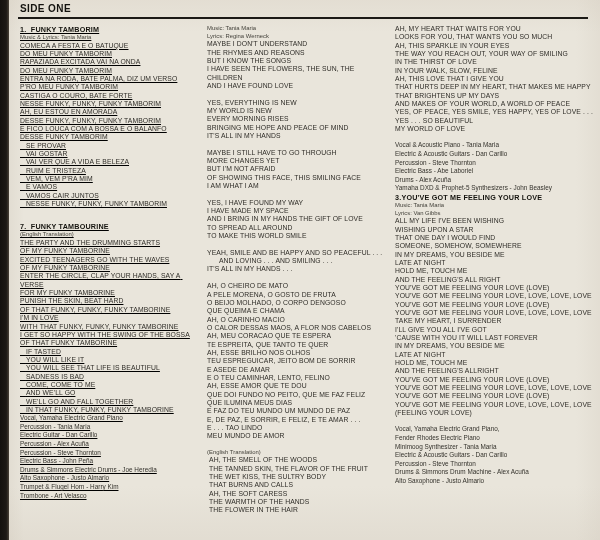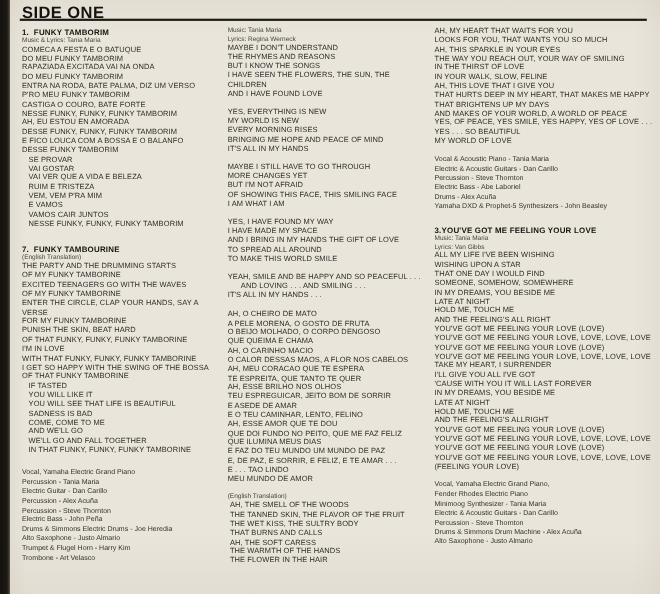--- a/index.html
+++ b/index.html
@@ -4,36 +4,36 @@
 <style>
   html,body{margin:0;padding:0;}
   body{width:600px;height:540px;font-family:"Liberation Sans",sans-serif;}
   .scan{position:relative;width:600px;height:540px;background:#e9e5db;overflow:hidden;}
   .paper-shade{position:absolute;inset:0;pointer-events:none;
     background:
       linear-gradient(180deg, rgba(210,200,185,.25) 0%, rgba(255,255,255,0) 6%, rgba(255,255,255,0) 90%, rgba(205,196,182,.25) 100%),
       linear-gradient(90deg, rgba(190,180,165,.28) 0%, rgba(255,255,255,0) 4%, rgba(255,255,255,0) 96%, rgba(205,196,182,.22) 100%);}
   .spine{position:absolute;left:0;top:0;width:9px;height:540px;
     background:linear-gradient(90deg,#14110e 0%,#1d1915 70%,#4a4238 100%);}
-  .side-label{position:absolute;left:20px;top:3px;font-size:15px;font-weight:bold;
+  .side-label{position:absolute;left:20px;top:3px;font-size:10px;font-weight:bold;
     letter-spacing:.4px;color:#14130f;}
   .rule{position:absolute;left:18px;top:17px;width:570px;height:2px;background:#1c1a16;}
   .col{position:absolute;top:25px;}
-  .col1{left:20px;width:182px;}
+  .col1{left:20px;width:182px;text-decoration:underline;}
   .col2{left:207px;width:184px;}
   .col3{left:395px;width:198px;}
   .song-title{font-size:7.2px;font-weight:bold;color:#15140f;letter-spacing:.2px;
     white-space:pre-wrap;line-height:9px;}
   .song-credits{font-size:5.9px;line-height:7.6px;color:#45433c;white-space:pre-wrap;}
   .lyrics{font-size:6.8px;line-height:8.35px;color:#2e2c27;white-space:pre-wrap;
     letter-spacing:.1px;}
   .trans-note{font-size:5.9px;line-height:7.6px;color:#45433c;}
   .musicians{font-size:6.4px;line-height:8.6px;color:#34322c;white-space:pre-wrap;}
   .gap-sm{margin-top:8px;}
-  .gap-md{margin-top:12px;}
+  .gap-md{}
   .gap-lg{margin-top:14px;}
 </style>
 </head>
 <body>
 
 <div class="scan">
   <div class="paper-shade"></div>
   <div class="spine"></div>
 
   <div class="side-label">SIDE ONE</div>

